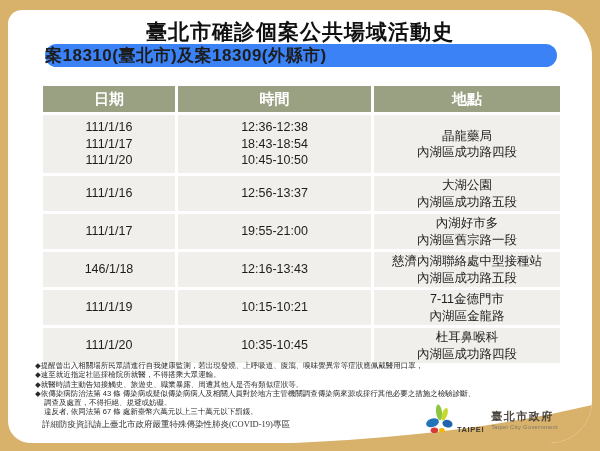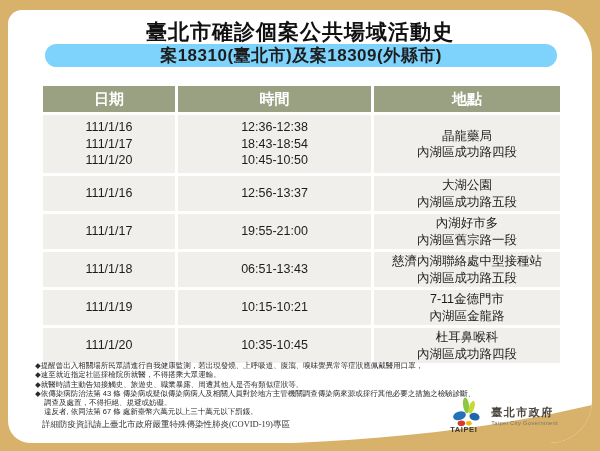--- a/index.html
+++ b/index.html
@@ -11,22 +11,22 @@
   .card{
     position:absolute;left:8px;top:10px;width:584px;height:433px;
     background:#ffffff;border-radius:14px 46px 42px 22px;overflow:hidden;
   }
   .title{
     margin-top:8px;text-align:center;
     font-size:21px;font-weight:bold;color:#111;letter-spacing:1px;
   }
   .banner{
     position:absolute;left:37px;top:34px;width:512px;height:23px;
-    background:#7dd3fc;border-radius:12px;
-    text-align:center;line-height:23px;
+    background:#3b82f6;border-radius:12px;
+    line-height:23px;
     font-size:17px;font-weight:bold;color:#1d1d1d;letter-spacing:0.5px;
   }
   .table{position:absolute;left:35px;top:76px;width:583px;border-radius:14px;}
   .thead,.trow{
     display:grid;grid-template-columns:132px 193px 186px;gap:3px;
   }
   .trow{margin-top:3px;}
   .th{
     height:26px;background:#9aa183;color:#ffffff;
     font-size:15px;font-weight:bold;
@@ -45,21 +45,21 @@
   .note-line.indent{padding-left:9px;}
   .info-line{
     position:absolute;left:34px;top:409px;
     font-size:8.5px;color:#333;font-family:Liberation Serif, serif;
   }
   .wave{position:absolute;left:0;bottom:0;width:584px;height:46px;}
   .logo{
     position:absolute;right:34px;bottom:9px;
     display:flex;align-items:center;gap:7px;z-index:2;
   }
-  .logo-mark{display:flex;flex-direction:column;align-items:flex-start;}
+  .logo-mark{display:flex;flex-direction:row;align-items:flex-end;}
   .logo-taipei{
     font-size:7.5px;font-weight:bold;color:#3c3832;letter-spacing:0.6px;margin-top:-2px;
   }
   .logo-org{
     font-size:11px;font-weight:bold;color:#4c463f;letter-spacing:1.5px;
   }
   .logo-org-en{font-size:5.8px;color:#7a746c;letter-spacing:0.3px;}
 </style>
 </head>
 <body>
@@ -93,22 +93,22 @@
       <div class="cell">大湖公園
 內湖區成功路五段</div>
     </div>
     <div class="trow">
       <div class="cell">111/1/17</div>
       <div class="cell">19:55-21:00</div>
       <div class="cell">內湖好市多
 內湖區舊宗路一段</div>
     </div>
     <div class="trow">
-      <div class="cell">111/1/18</div>
-      <div class="cell">06:51-13:43</div>
+      <div class="cell">146/1/18</div>
+      <div class="cell">12:16-13:43</div>
       <div class="cell">慈濟內湖聯絡處中型接種站
 內湖區成功路五段</div>
     </div>
     <div class="trow">
       <div class="cell">111/1/19</div>
       <div class="cell">10:15-10:21</div>
       <div class="cell">7-11金德門市
 內湖區金龍路</div>
     </div>
     <div class="trow">

